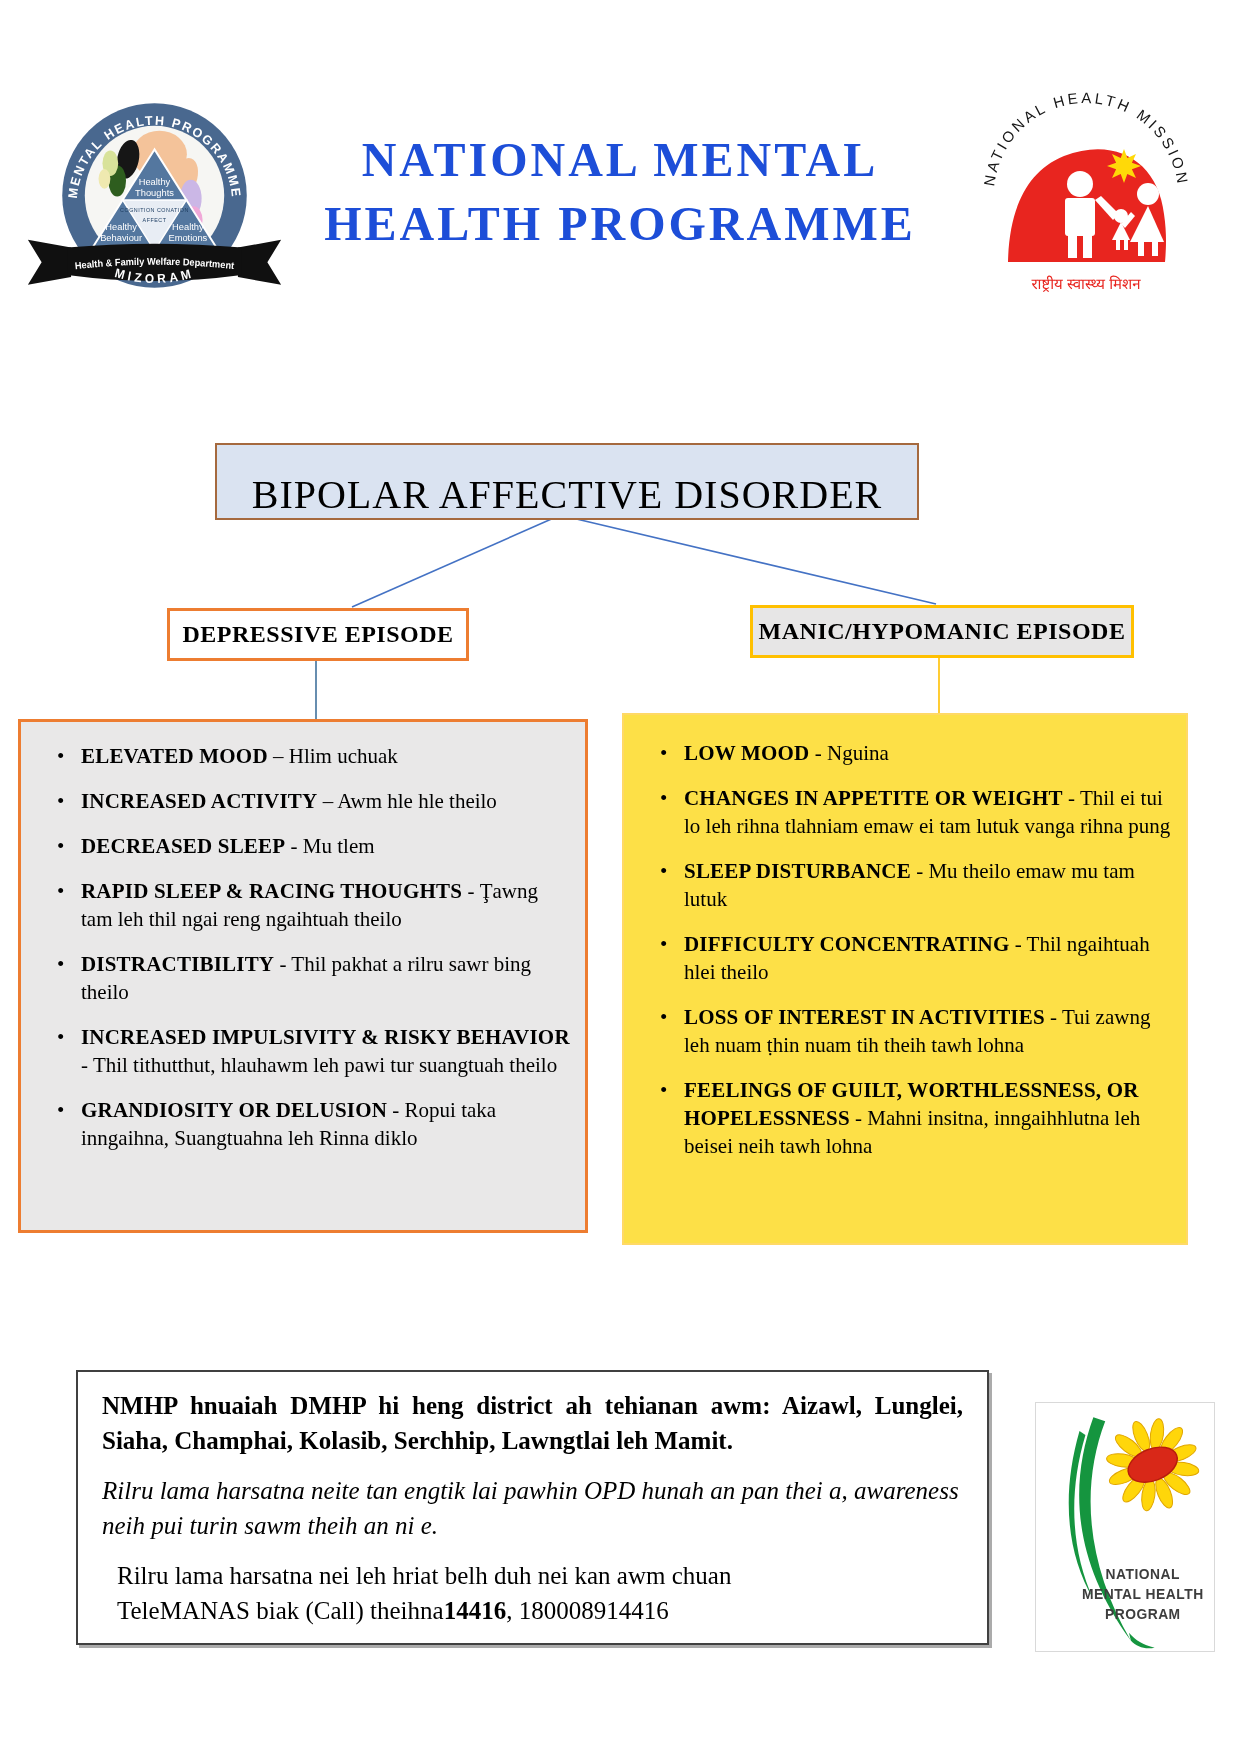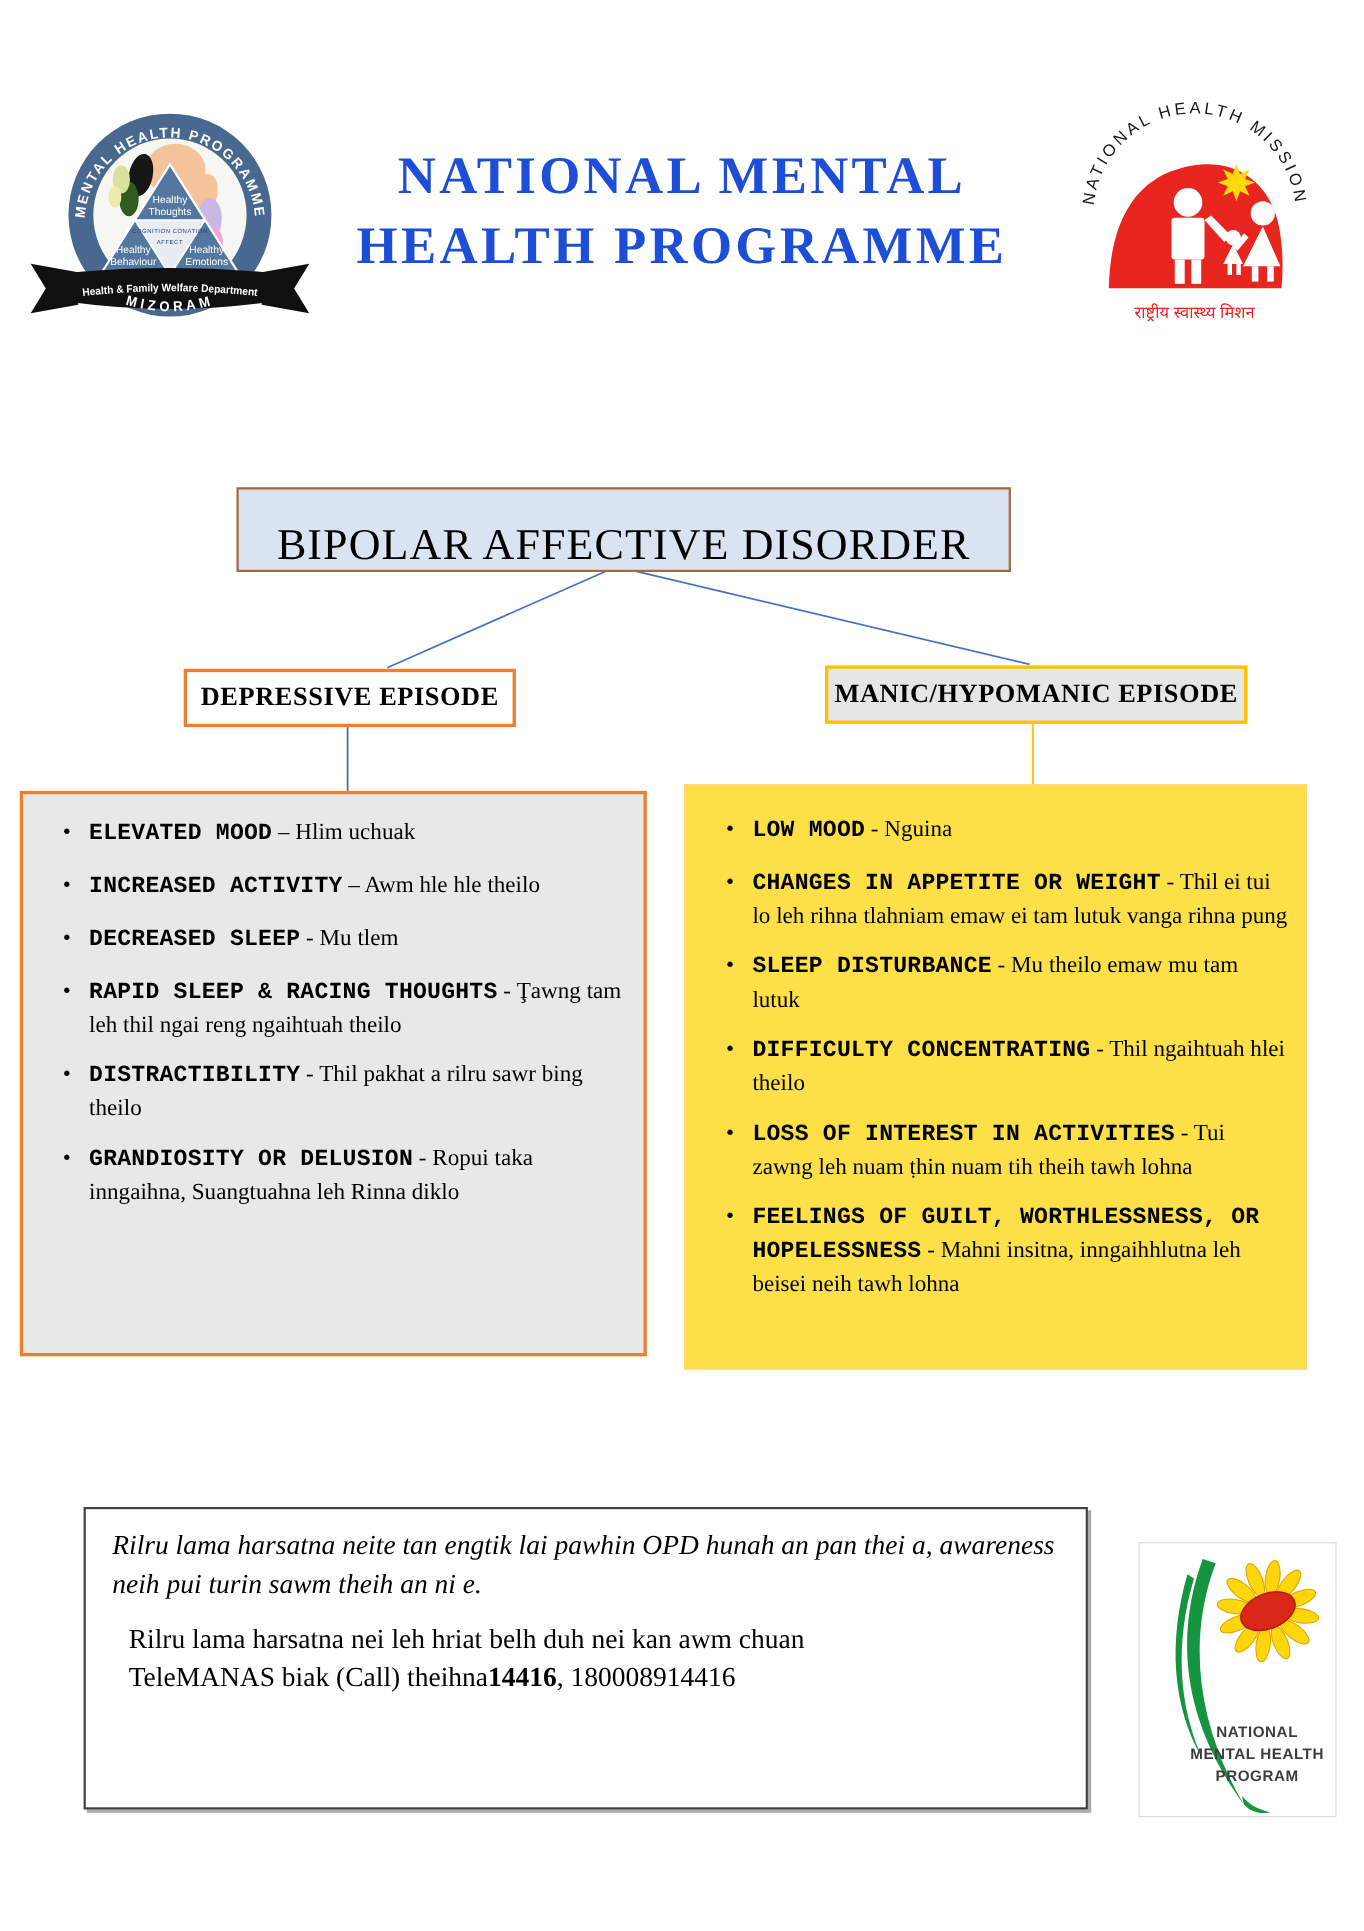--- a/index.html
+++ b/index.html
@@ -22,21 +22,21 @@
     font-weight:bold;font-size:24px;letter-spacing:.5px;}
   .branch-header.depressive{left:167px;top:608px;width:296px;height:47px;background:#ffffff;border:3px solid #ed7d31;}
   .branch-header.manic{left:750px;top:605px;width:378px;height:47px;background:#e7e6e6;border:3px solid #ffc000;}
 
   .panel{position:absolute;box-sizing:border-box;font-size:21px;line-height:28px;}
   .panel.left{left:18px;top:719px;width:570px;height:514px;background:#e9e8e8;border:3px solid #ed7d31;padding:20px 14px 0 18px;}
   .panel.right{left:622px;top:713px;width:566px;height:532px;background:#fde047;border:2px solid #ffd966;padding:24px 14px 0 18px;}
   ul.symptoms{list-style:none;margin:0;padding:0 0 0 18px;}
   ul.symptoms li{position:relative;padding-left:24px;margin-bottom:17px;}
   ul.symptoms li::before{content:"\2022";position:absolute;left:0;top:0;font-size:21px;}
-  ul.symptoms b{letter-spacing:.2px;font-family:Liberation Mono, monospace;}
+  ul.symptoms b{letter-spacing:.2px;}
 
   
   .info-box{position:absolute;left:76px;top:1370px;width:913px;height:275px;box-sizing:border-box;
     border:2px solid #404040;box-shadow:3px 3px 0 #ababab;background:#fff;padding:16px 24px 0 24px;
     font-size:25px;line-height:35px;}
   .info-box .p1{font-weight:bold;text-align:justify;margin:0 0 15px 0;}
   .info-box .p2{font-style:italic;margin:0 0 15px 0;}
   .info-box .p3{margin:15px;}
   .nmhp-logo-box{position:absolute;left:1035px;top:1402px;width:180px;height:250px;
     border:1px solid #d9d9d9;background:#fff;box-sizing:border-box;}
@@ -155,36 +155,38 @@
     <span>MANIC/HYPOMANIC EPISODE</span>
   </div>
 
   <div class="panel left">
     <ul class="symptoms">
       <li><b>ELEVATED MOOD</b><span> – </span><span>Hlim uchuak</span></li>
       <li><b>INCREASED ACTIVITY</b><span> – </span><span>Awm hle hle theilo</span></li>
       <li><b>DECREASED SLEEP</b><span> - </span><span>Mu tlem</span></li>
       <li><b>RAPID SLEEP &amp; RACING THOUGHTS</b><span> - </span><span>Ţawng tam leh thil ngai reng ngaihtuah theilo</span></li>
       <li><b>DISTRACTIBILITY</b><span> - </span><span>Thil pakhat a rilru sawr bing theilo</span></li>
+      <li><b>INCREASED IMPULSIVITY &amp; RISKY BEHAVIOR</b><span> - </span><span>Thil tithutthut, hlauhawm leh pawi tur suangtuah theilo</span></li>
       <li><b>GRANDIOSITY OR DELUSION</b><span> - </span><span>Ropui taka inngaihna, Suangtuahna leh Rinna diklo</span></li>
     </ul>
   </div>
 
   <div class="panel right">
     <ul class="symptoms">
       <li><b>LOW MOOD</b><span> - </span><span>Nguina</span></li>
       <li><b>CHANGES IN APPETITE OR WEIGHT</b><span> - </span><span>Thil ei tui lo leh rihna tlahniam emaw ei tam lutuk vanga rihna pung</span></li>
       <li><b>SLEEP DISTURBANCE</b><span> - </span><span>Mu theilo emaw mu tam lutuk</span></li>
       <li><b>DIFFICULTY CONCENTRATING</b><span> - </span><span>Thil ngaihtuah hlei theilo</span></li>
       <li><b>LOSS OF INTEREST IN ACTIVITIES</b><span> - </span><span>Tui zawng leh nuam ṭhin nuam tih theih tawh lohna</span></li>
       <li><b>FEELINGS OF GUILT, WORTHLESSNESS, OR HOPELESSNESS</b><span> - </span><span>Mahni insitna, inngaihhlutna leh beisei neih tawh lohna</span></li>
     </ul>
   </div>
 
   <div class="info-box">
+    <p class="p1">NMHP hnuaiah DMHP hi heng district ah tehianan awm: Aizawl, Lunglei, Siaha, Champhai, Kolasib, Serchhip, Lawngtlai leh Mamit.</p>
     <p class="p2">Rilru lama harsatna neite tan engtik lai pawhin OPD hunah an pan thei a, awareness neih pui turin sawm theih an ni e.</p>
     <p class="p3"><span>Rilru lama harsatna nei leh hriat belh duh nei kan awm chuan</span><br><span>TeleMANAS biak (Call) theihna</span><b>14416</b><span>, 180008914416</span></p>
   </div>
 
   <div class="nmhp-logo-box">
     <svg viewBox="0 0 180 250" width="178" height="248">
       <g fill="#15953f">
         <path d="M 58,14 C 34,80 36,158 96,240 C 52,165 44,86 70,18 Z"></path>
         <path d="M 44,28 C 26,90 30,150 58,198 C 36,150 32,92 50,32 Z"></path>
         <path d="M 96,240 C 102,246 110,249 120,247 C 108,244 101,240 94,232 Z"></path>

